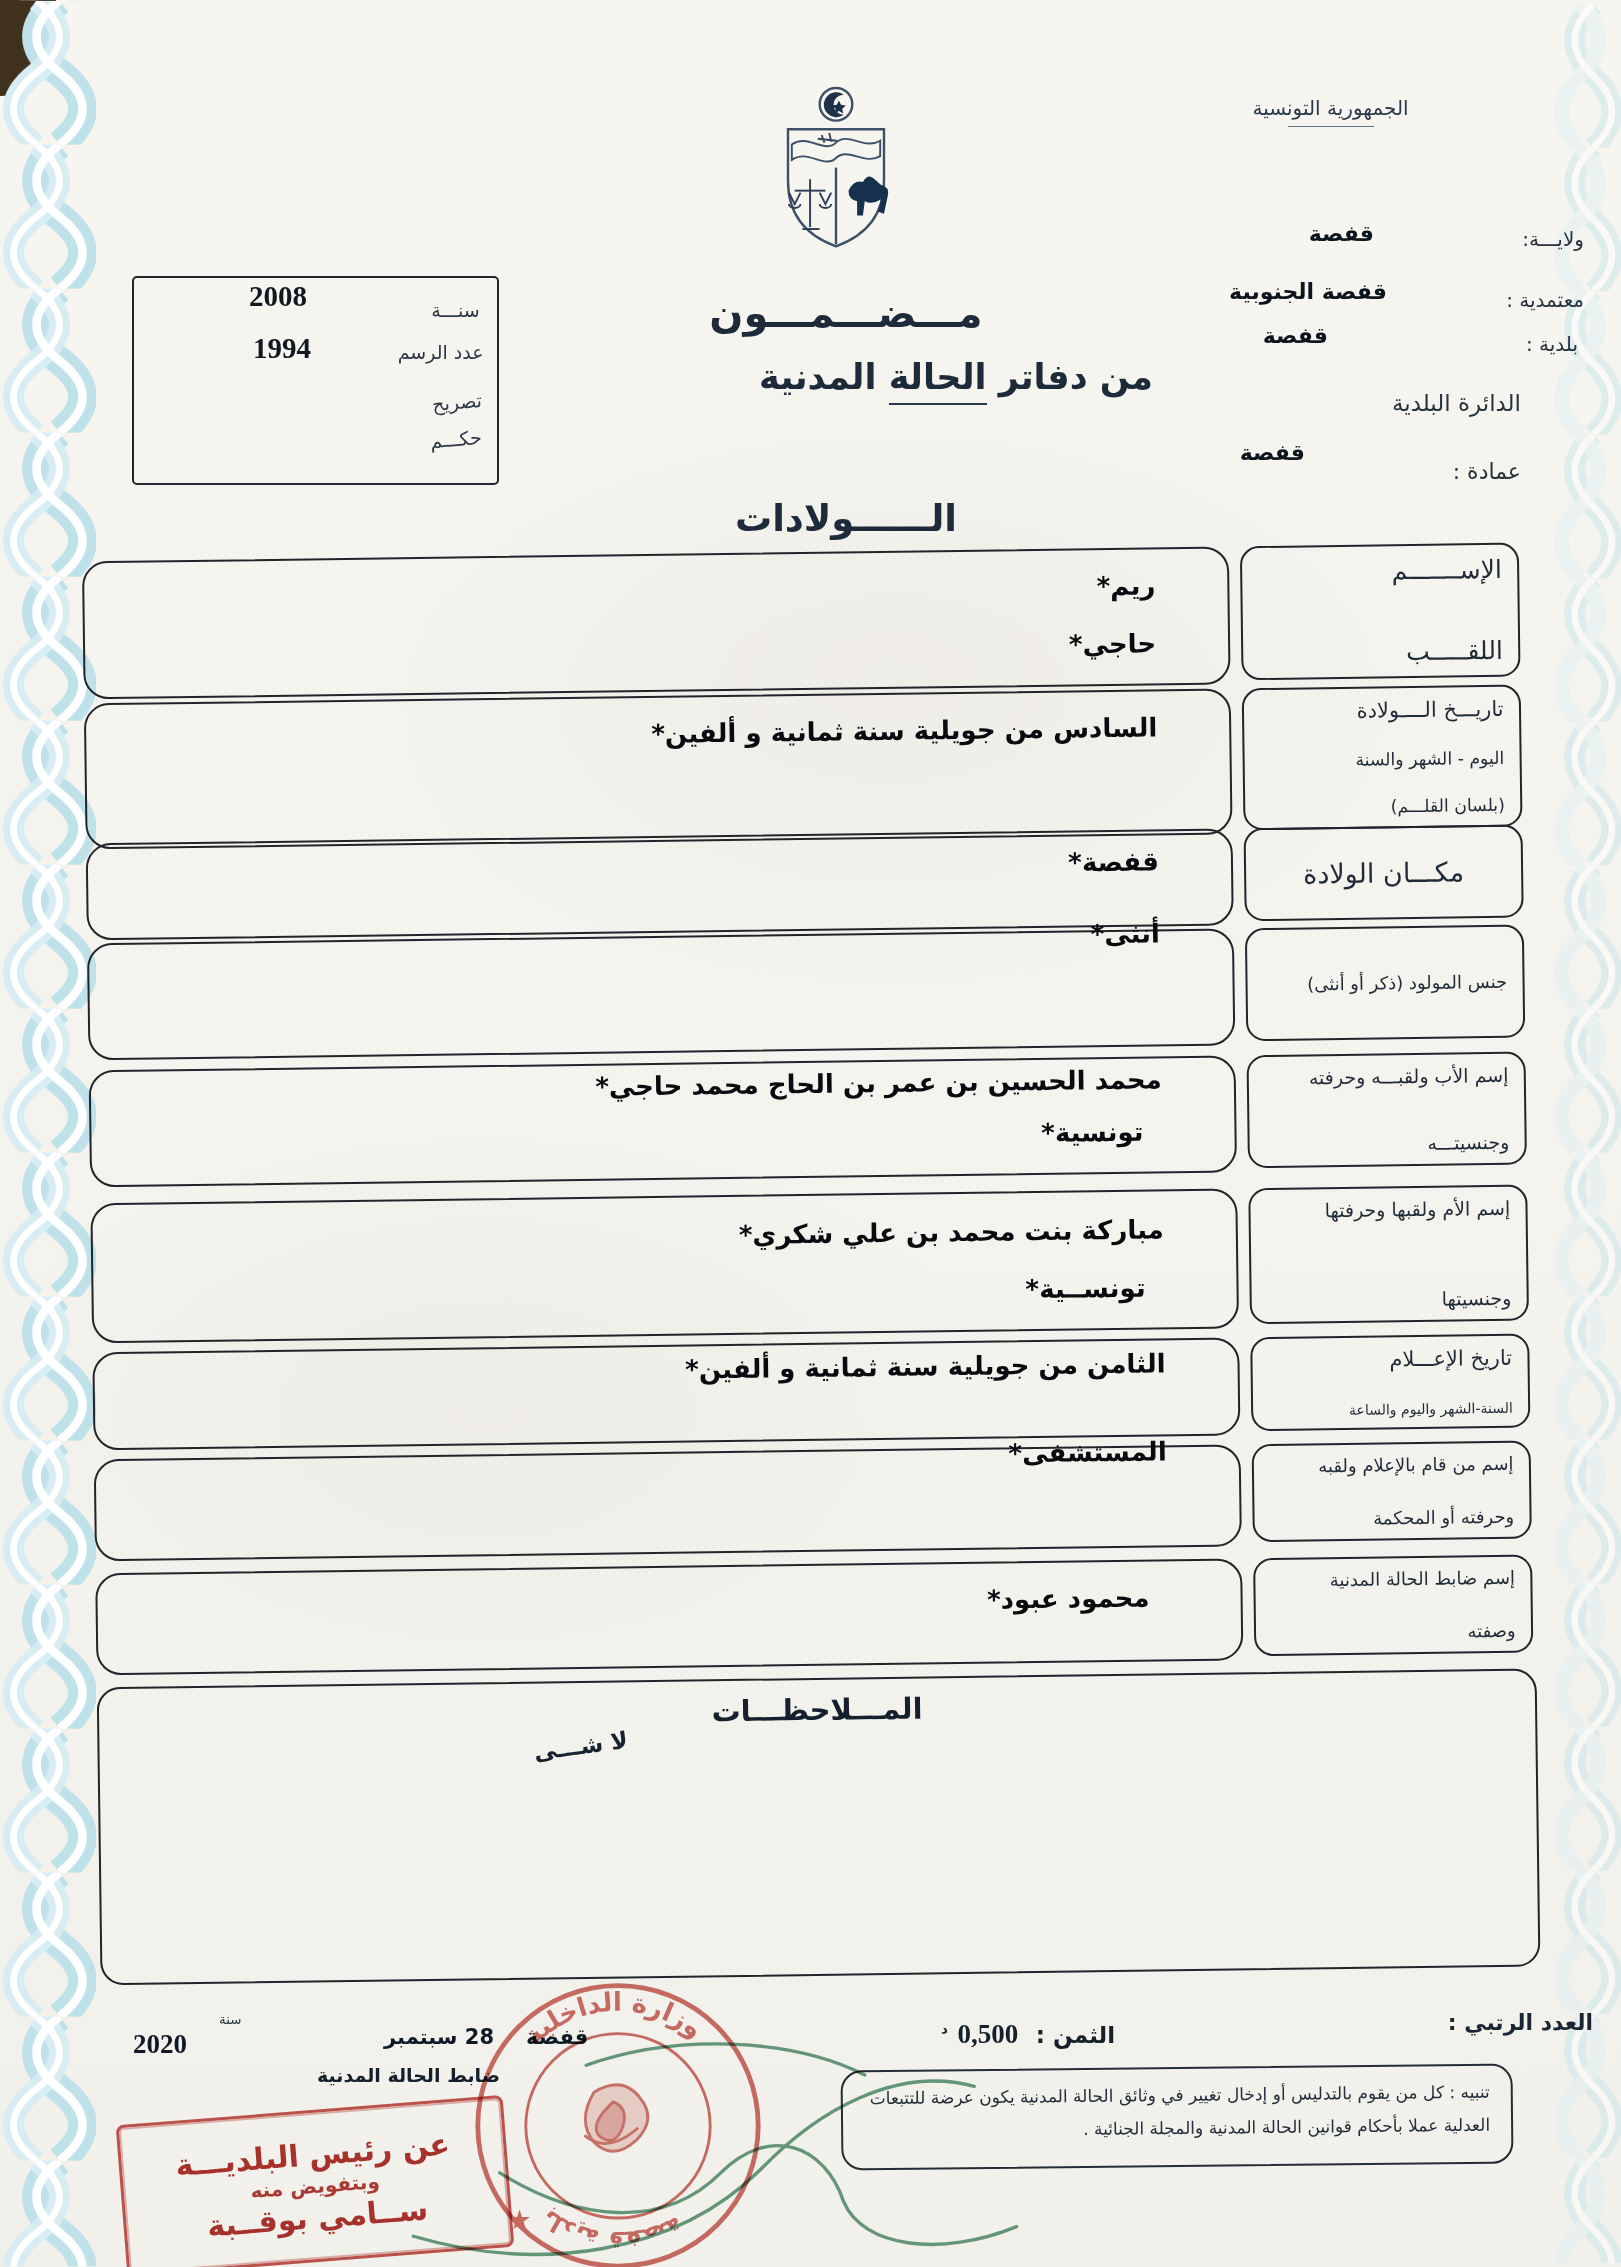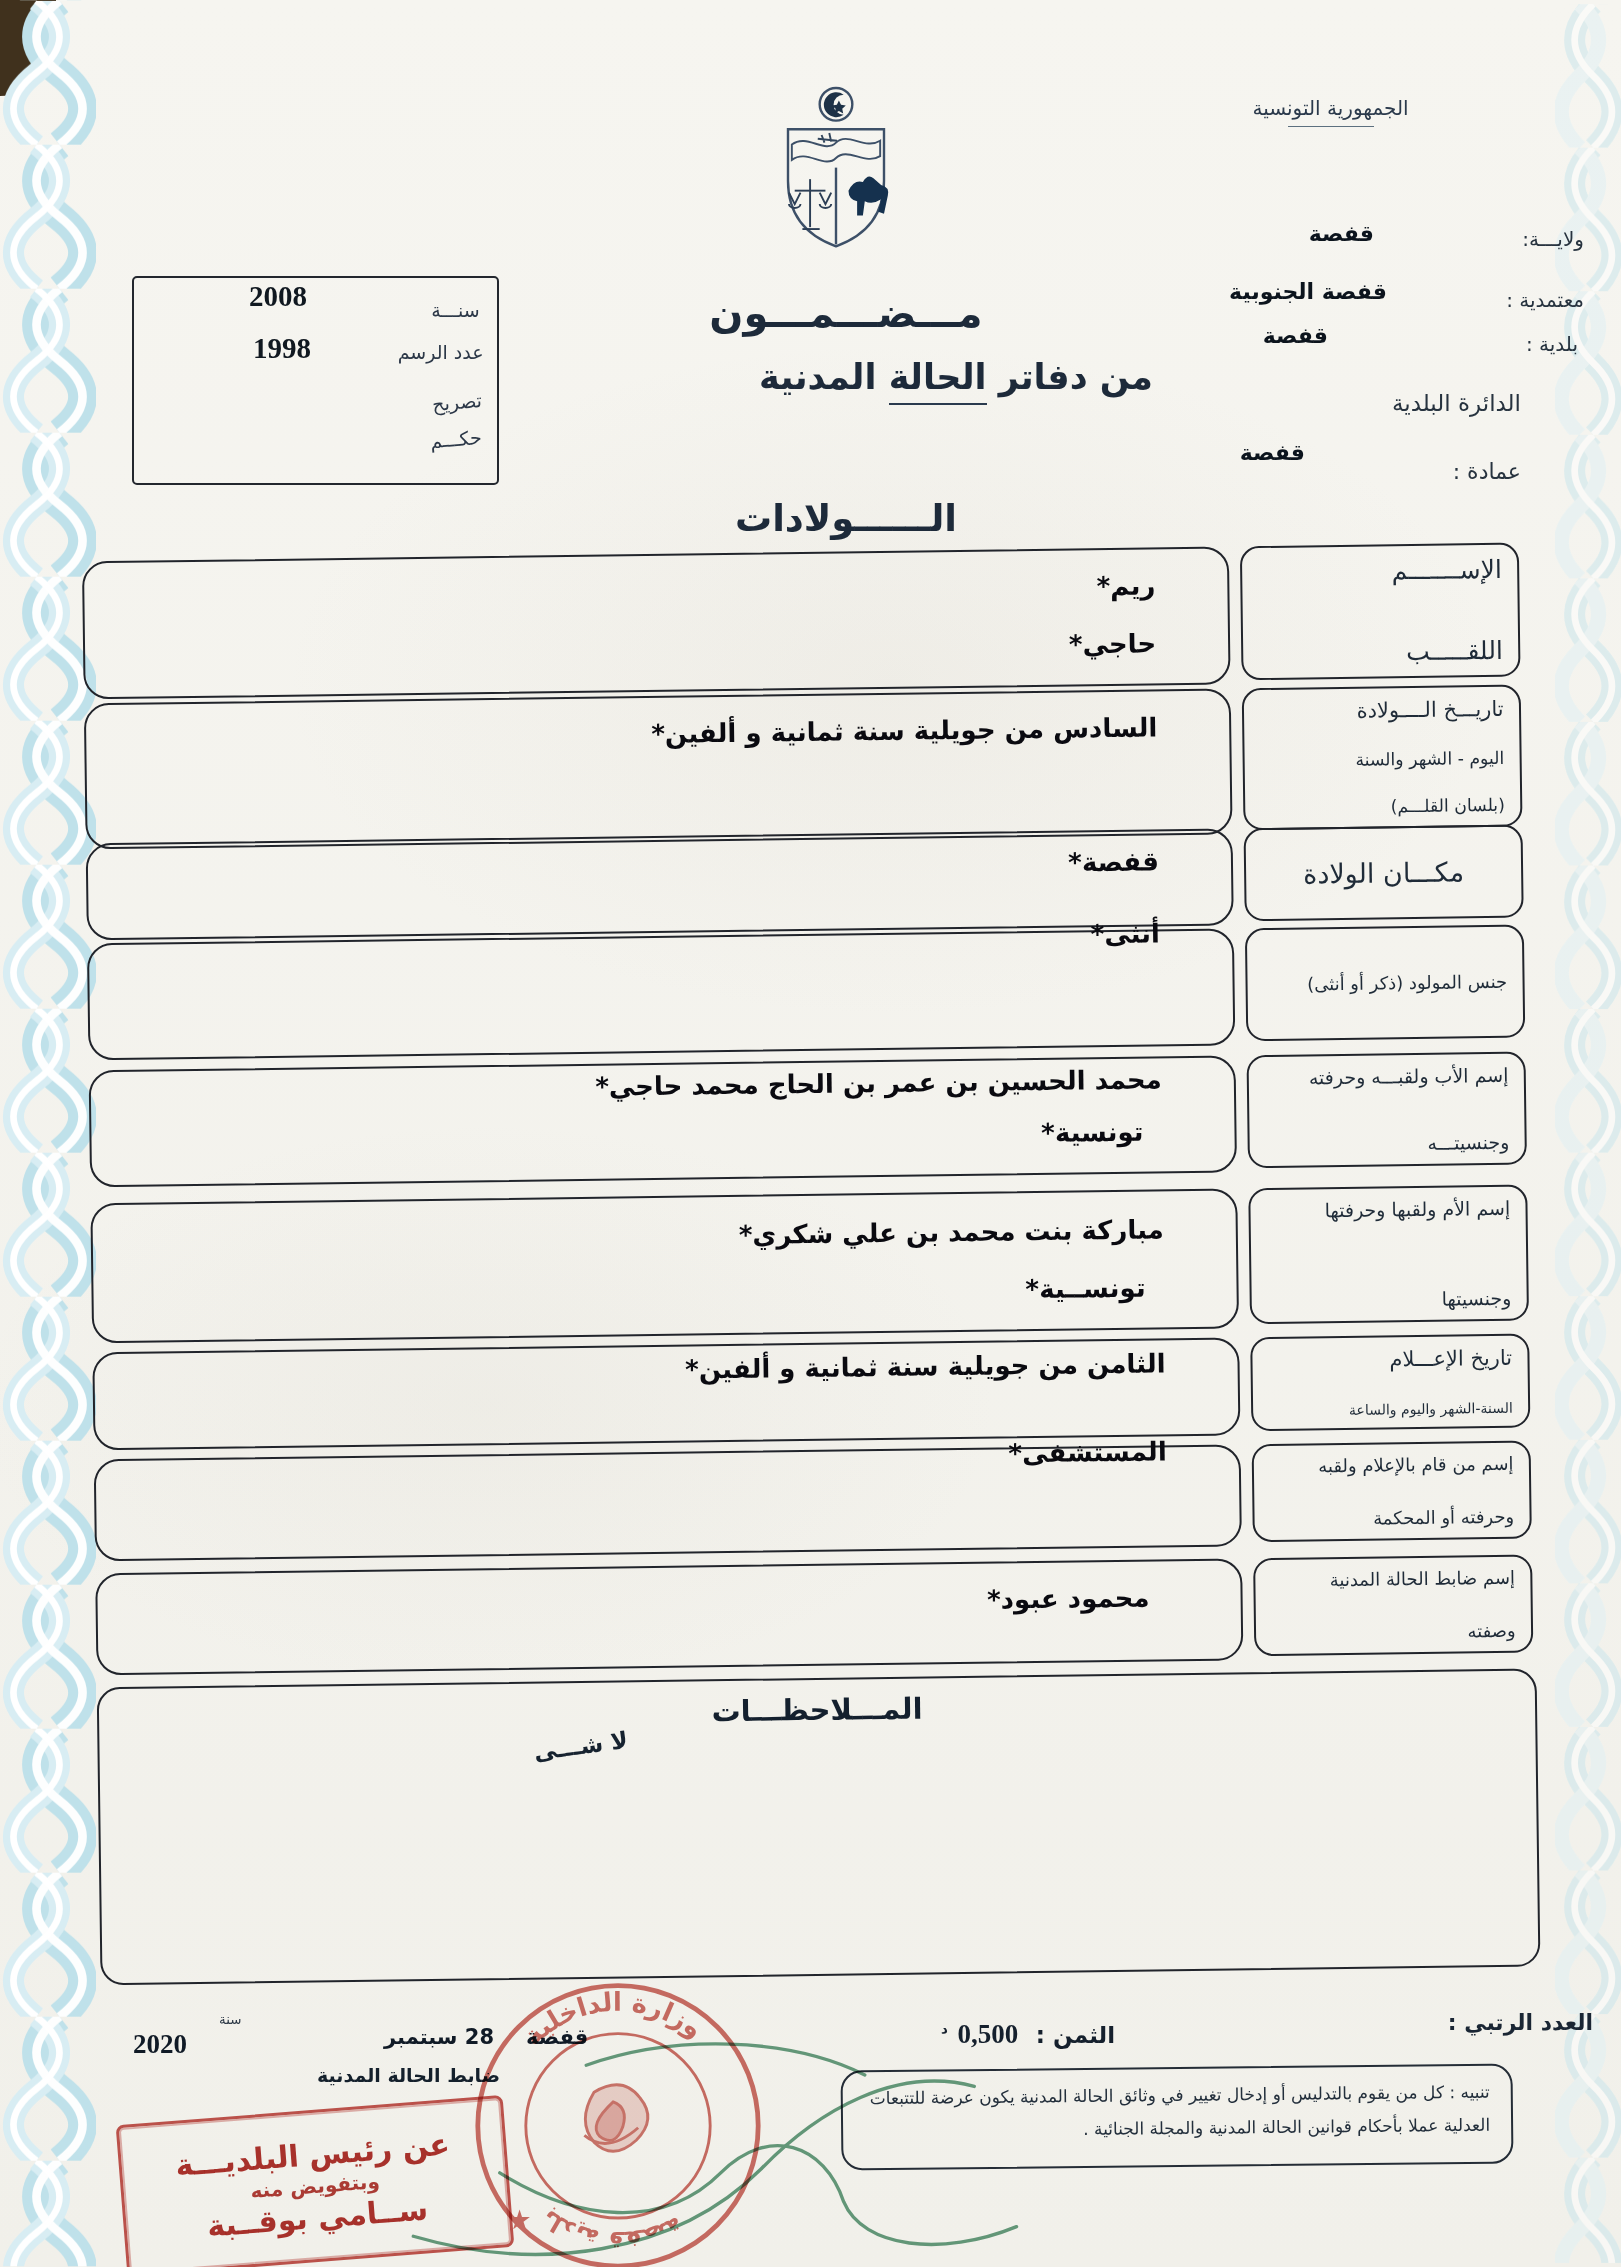--- a/index.html
+++ b/index.html
@@ -94,21 +94,21 @@
         <path d="M40,0 C14,25 14,50 40,75 C66,100 66,125 40,150" fill="none" stroke="#ffffff" stroke-width="7"></path>
       </pattern>
     </defs>
     <rect width="70" height="2360" fill="url(#wvR)"></rect>
   </svg>
 
 
   <div class="abs regbox">
     <span class="val" style="left:115px;top:1.9px;">2008</span>
     <span class="lbl ar" style="right:17.3px;top:21px;">سنـــة</span>
-    <span class="val" style="left:119px;top:54px;">1998</span>
+    <span class="val" style="left:119px;top:54px;">1994</span>
     <span class="lbl ar" style="right:13.4px;top:63px;">عدد الرسم</span>
     <span class="lbl ar" style="right:15.4px;top:113px;transform:rotate(-5deg);">تصريح</span>
     <span class="lbl ar" style="right:15.4px;top:150px;transform:rotate(-5deg);">حكـــم</span>
   </div>
 
   <svg class="abs emblem" width="144" height="175" viewBox="0 0 150 182">
     <g stroke="#3d5068" fill="none" stroke-width="2.5">
       <circle cx="75" cy="22" r="17"></circle>
       <path d="M25,48 L125,48 L125,102 Q125,152 75,170 Q25,152 25,102 Z"></path>
       <path d="M29,64 C45,52 63,74 75,62 C87,50 105,70 121,60 L121,76 C105,86 87,66 75,78 C63,90 45,68 29,80 Z" stroke-width="2"></path>

